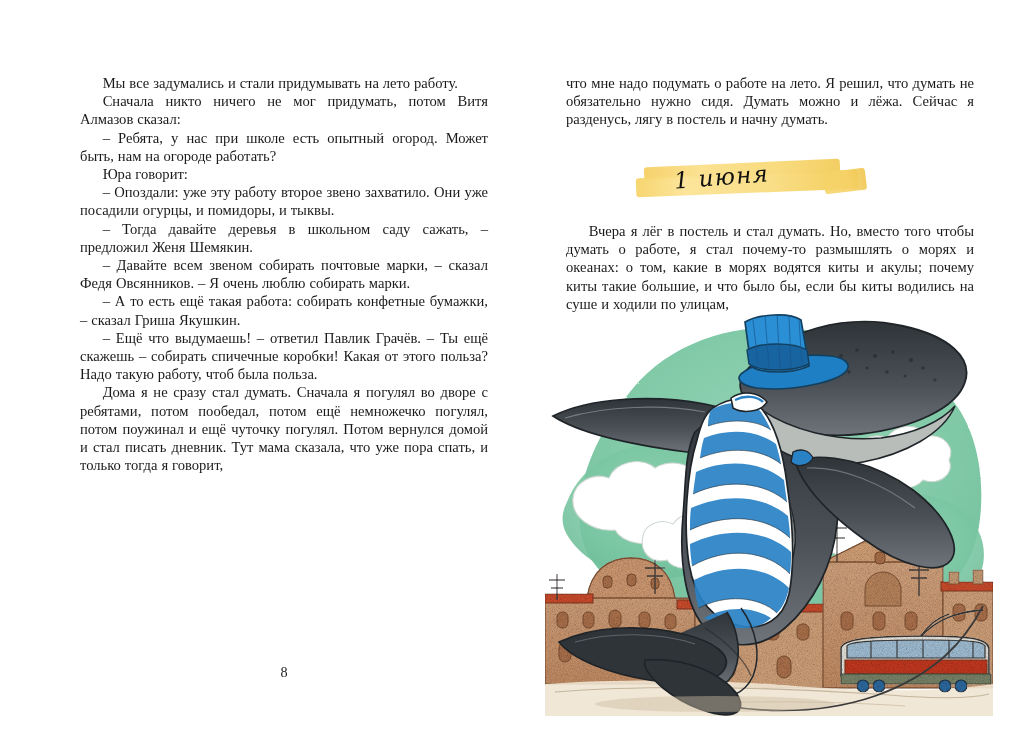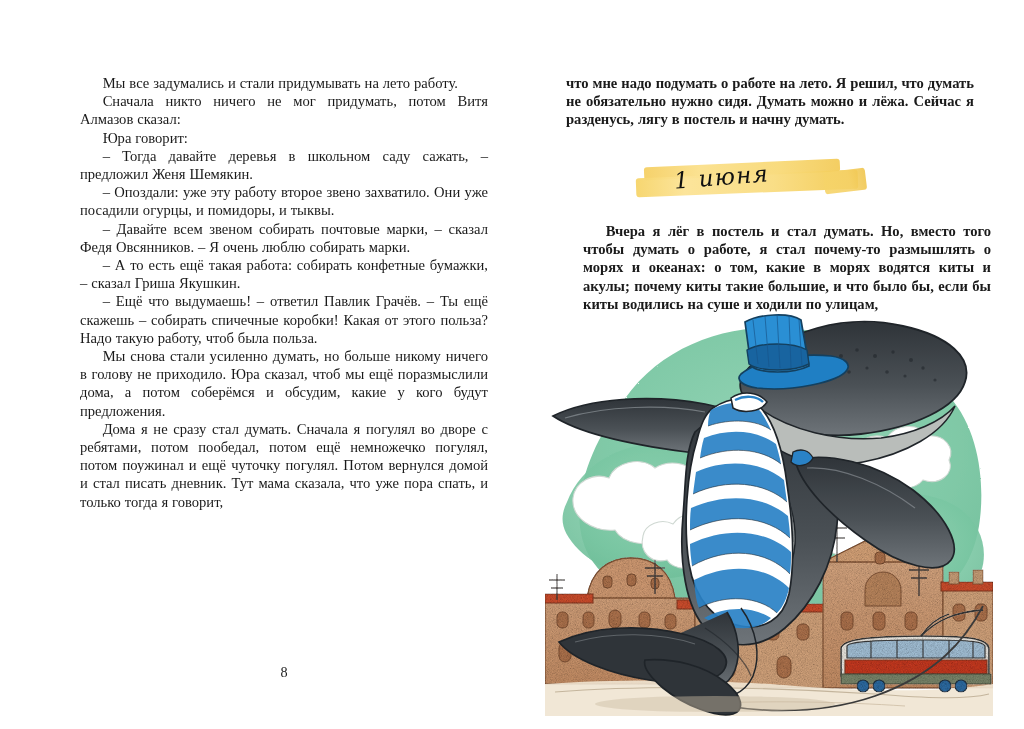--- a/index.html
+++ b/index.html
@@ -25,21 +25,21 @@
     background: #ffffff;
   }
 
   
   .col {
     position: absolute;
     top: 58px;
     width: 408px;
   }
   .col-left  { left: 80px; }
-  .col-right { left: 566px; font-weight: bold; }
+  .col-right { left: 566px; }
 
   .col p {
     margin: 0;
     font-size: 14.6px;
     line-height: 18.2px;
     text-align: justify;
     text-indent: 1.55em;
     hyphens: manual;
     word-spacing: 0.02em;
   }
@@ -113,44 +113,44 @@
   .illus svg { display: block; width: 100%; height: 100%; }
 </style>
 </head>
 <body>
 
 <div class="page">
 
   <div class="col col-left" id="left-col">
       <p>Мы все задумались и стали придумывать на лето ра­боту.</p>
       <p>Сначала никто ничего не мог придумать, потом Витя Алмазов сказал:</p>
+      <p>– Ребята, у нас при школе есть опытный огород. Мо­жет быть, нам на огороде работать?</p>
       <p>Юра говорит:</p>
+      <p>– Опоздали: уже эту работу второе звено захватило. Они уже посадили огурцы, и помидоры, и тыквы.</p>
       <p>– Тогда давайте деревья в школьном саду сажать, – предложил Женя Шемякин.</p>
-      <p>– Опоздали: уже эту работу второе звено захватило. Они уже посадили огурцы, и помидоры, и тыквы.</p>
       <p>– Давайте всем звеном собирать почтовые марки, – сказал Федя Овсянников. – Я очень люблю собирать марки.</p>
       <p>– А то есть ещё такая работа: собирать конфетные бу­мажки, – сказал Гриша Якушкин.</p>
       <p>– Ещё что выдумаешь! – ответил Павлик Грачёв. – Ты ещё скажешь – собирать спичечные коробки! Какая от этого польза? Надо такую работу, чтоб была польза.</p>
-      <p>Мы снова стали усиленно думать, но больше никому ничего в голову не приходило. Юра сказал, чтоб мы ещё поразмыслили дома, а потом соберёмся и обсудим, ка­кие у кого будут предложения.</p>
       <p>Дома я не сразу стал думать. Сначала я погулял во дворе с ребятами, потом пообедал, потом ещё немножеч­ко погулял, потом поужинал и ещё чуточку погулял. Потом вернулся домой и стал писать дневник. Тут мама сказала, что уже пора спать, и только тогда я говорит,</p>
     </div>
 
   <div class="folio">8</div>
 
   <div class="col col-right" id="right-col-top">
       <p class="cont">что мне надо подумать о работе на лето. Я решил, что думать не обязательно нужно сидя. Думать можно и лё­жа. Сейчас я разденусь, лягу в постель и начну думать.</p>
     </div>
 
   <div class="date-block">
     <div class="hl-stroke hl-a"></div>
     <div class="hl-stroke hl-b"></div>
     <div class="hl-stroke hl-c"></div>
     <div class="date-text">1 июня</div>
   </div>
 
-  <div class="col col-right" style="top:206px;margin-left:17px;" id="right-col-bottom">
+  <div class="col col-right" style="top:206px;" id="right-col-bottom">
       <p>Вчера я лёг в постель и стал думать. Но, вместо того чтобы думать о работе, я стал почему-то размышлять о морях и океанах: о том, какие в морях водятся киты и акулы; почему киты такие большие, и что было бы, если бы киты водились на суше и ходили по улицам,</p>
     </div>
 
   <div class="illus">
     <svg viewBox="0 0 448 404" xmlns="http://www.w3.org/2000/svg" aria-label="illustration">
       <defs>
         <filter id="rough" x="-8%" y="-8%" width="116%" height="116%">
           <feTurbulence type="fractalNoise" baseFrequency="0.9" numOctaves="3" result="n"></feTurbulence>
           <feDisplacementMap in="SourceGraphic" in2="n" scale="1.6"></feDisplacementMap>
         </filter>

